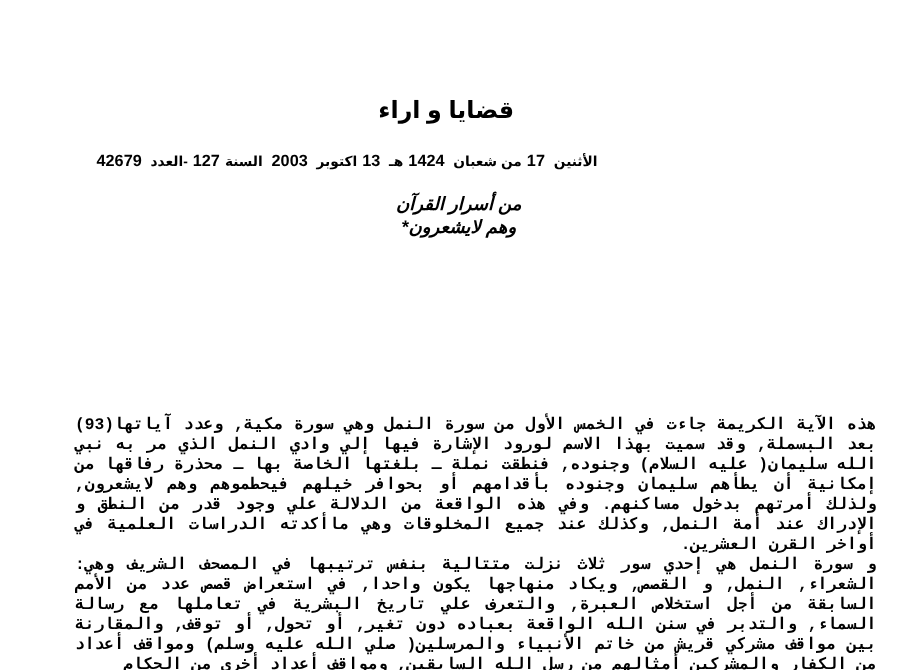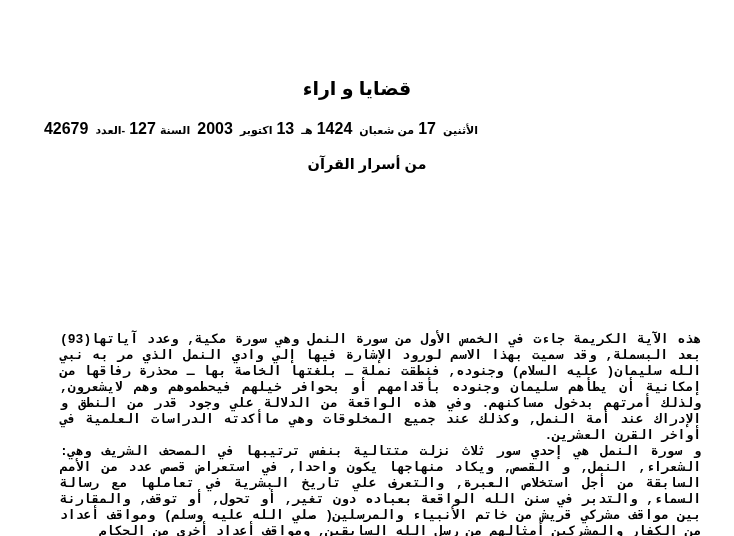--- a/index.html
+++ b/index.html
@@ -37,32 +37,33 @@
       top: 121px;
       left: 88px;
       width: 390px;
       text-align: right;
       font-size: 11px;
       font-weight: bold;
       line-height: 16px;
       white-space: nowrap;
     }
     .dateline .num {
-      font-size: 16px;
+      font-size: 13px;
       margin: 0 4px;
     }
     .heading-block {
       position: absolute;
       top: 155px;
       left: 60px;
       width: 614px;
       text-align: center;
       font-size: 14.5px;
       font-weight: bold;
       line-height: 18px;
+      font-style: italic;
     }
     .heading-block .h-line {
       display: block;
     }
     .heading-block .h-main {
       font-size: 15px;
     }
     .body-text {
       position: absolute;
       top: 332px;
@@ -91,20 +92,21 @@
     <span class="num">17</span><span>من شعبان</span>
     <span class="num">1424</span><span>هـ</span>
     <span class="num">13</span><span>اكتوبر</span>
     <span class="num">2003</span>
     <span>السنة</span><span class="num">127</span><span>-العدد</span>
     <span class="num">42679</span>
   </div>
 
   <div class="heading-block">
     <span class="h-line">من أسرار القرآن</span>
+    <span class="h-line">وهم لايشعرون*</span>
   </div>
 
   <div class="body-text">
     <p>هذه الآية الكريمة جاءت في الخمس الأول من سورة النمل وهي سورة مكية, وعدد آياتها(93) بعد البسملة, وقد سميت بهذا الاسم لورود الإشارة فيها إلي وادي النمل الذي مر به نبي الله سليمان( عليه السلام) وجنوده, فنطقت نملة ـ بلغتها الخاصة بها ـ محذرة رفاقها من إمكانية أن يطأهم سليمان وجنوده بأقدامهم أو بحوافر خيلهم فيحطموهم وهم لايشعرون, ولذلك أمرتهم بدخول مساكنهم. وفي هذه الواقعة من الدلالة علي وجود قدر من النطق و الإدراك عند أمة النمل, وكذلك عند جميع المخلوقات وهي ماأكدته الدراسات العلمية في أواخر القرن العشرين.</p>
     <p>و سورة النمل هي إحدي سور ثلاث نزلت متتالية بنفس ترتيبها في المصحف الشريف وهي: الشعراء, النمل, و القصص, ويكاد منهاجها يكون واحدا, في استعراض قصص عدد من الأمم السابقة من أجل استخلاص العبرة, والتعرف علي تاريخ البشرية في تعاملها مع رسالة السماء, والتدبر في سنن الله الواقعة بعباده دون تغير, أو تحول, أو توقف, والمقارنة بين مواقف مشركي قريش من خاتم الأنبياء والمرسلين( صلي الله عليه وسلم) ومواقف أعداد من الكفار والمشركين أمثالهم من رسل الله السابقين, ومواقف أعداد أخري من الحكام</p>
   </div>
 
 </div>
 
 </body></html>

